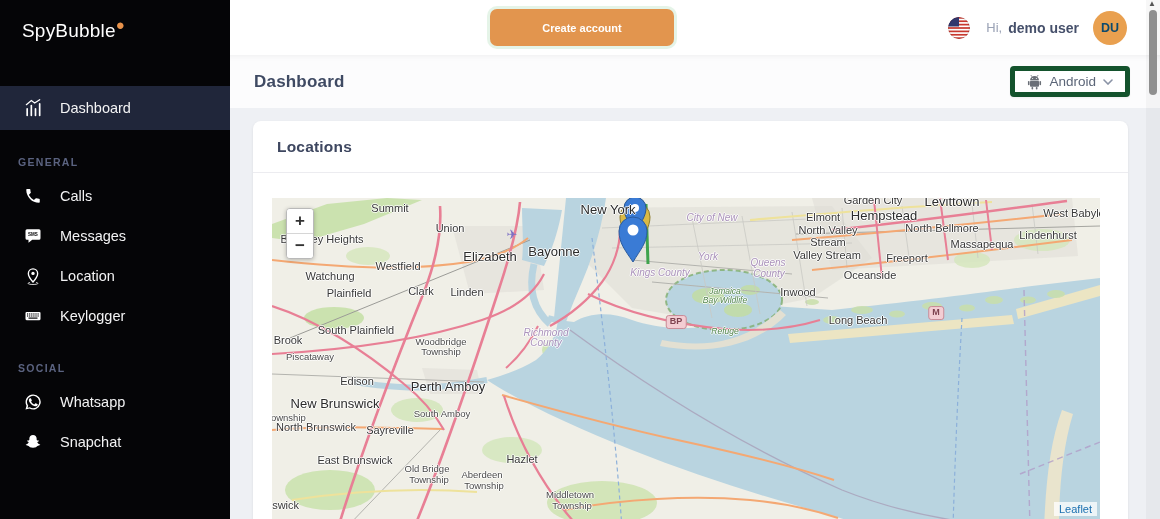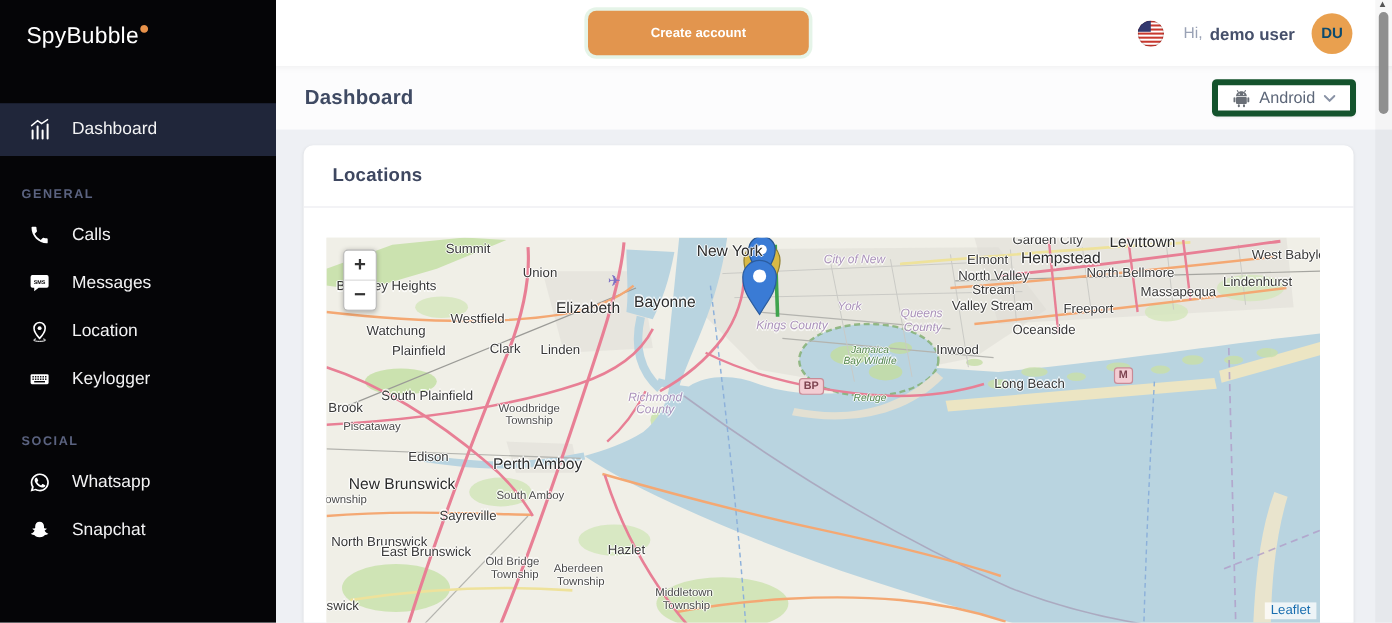--- a/index.html
+++ b/index.html
@@ -342,21 +342,21 @@
           <span class="ml ml-town" style="left: 16px; top: 142px;">Brook</span>
           <span class="ml ml-small" style="left: 169px; top: 143px;">Woodbridge</span>
           <span class="ml ml-small" style="left: 169px; top: 153px;">Township</span>
           <span class="ml ml-small" style="left: 38px; top: 158px;">Piscataway</span>
           <span class="ml ml-town" style="left: 85px; top: 183px;">Edison</span>
           <span class="ml ml-big" style="left: 176px; top: 188px;">Perth Amboy</span>
           <span class="ml ml-big" style="left: 63px; top: 205px;">New Brunswick</span>
           <span class="ml ml-small" style="left: 14px; top: 219px;">Township</span>
           <span class="ml ml-small" style="left: 170px; top: 215px;">South Amboy</span>
           <span class="ml ml-town" style="left: 118px; top: 232px;">Sayreville</span>
-          <span class="ml ml-town" style="left: 44px; top: 254px;">North Brunswick</span>
+          <span class="ml ml-town" style="left: 44px; top: 229px;">North Brunswick</span>
           <span class="ml ml-town" style="left: 83px; top: 262px;">East Brunswick</span>
           <span class="ml ml-small" style="left: 155px; top: 270px;">Old Bridge</span>
           <span class="ml ml-small" style="left: 157px; top: 281px;">Township</span>
           <span class="ml ml-small" style="left: 210px; top: 276px;">Aberdeen</span>
           <span class="ml ml-small" style="left: 212px; top: 287px;">Township</span>
           <span class="ml ml-town" style="left: 250px; top: 261px;">Hazlet</span>
           <span class="ml ml-small" style="left: 298px; top: 296px;">Middletown</span>
           <span class="ml ml-small" style="left: 300px; top: 307px;">Township</span>
           <span class="ml ml-town" style="left: 2px; top: 307px;">Brunswick</span>
           <span class="ml ml-town" style="left: 601px; top: 2px;">Garden City</span>

